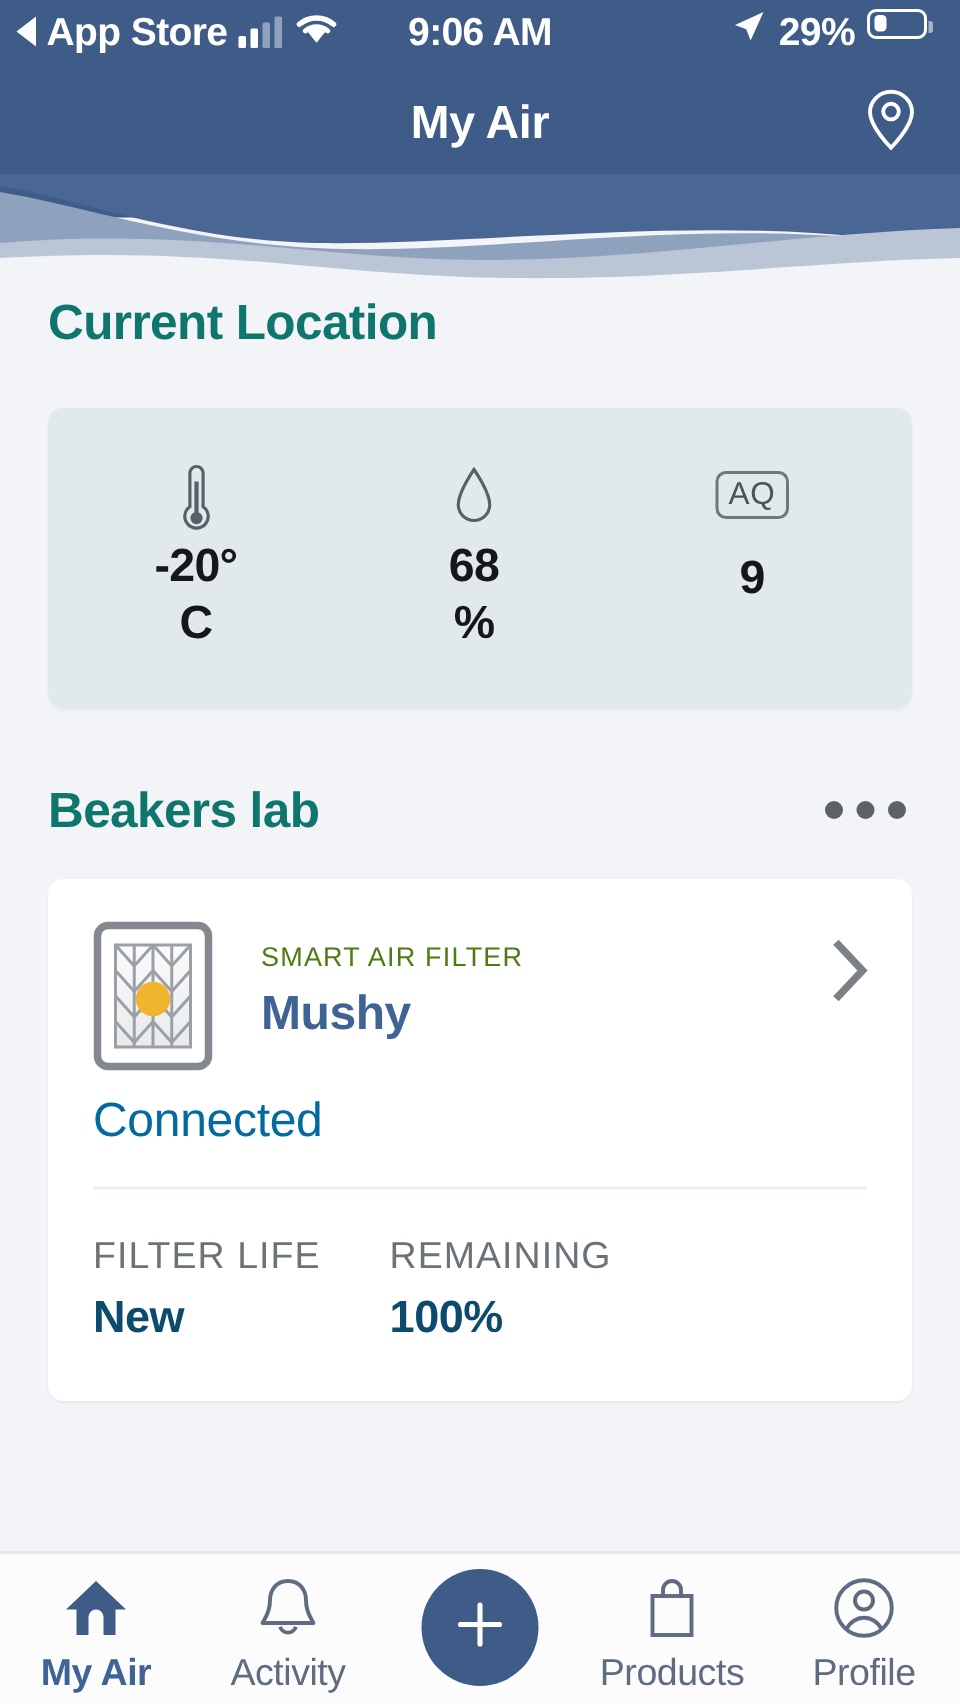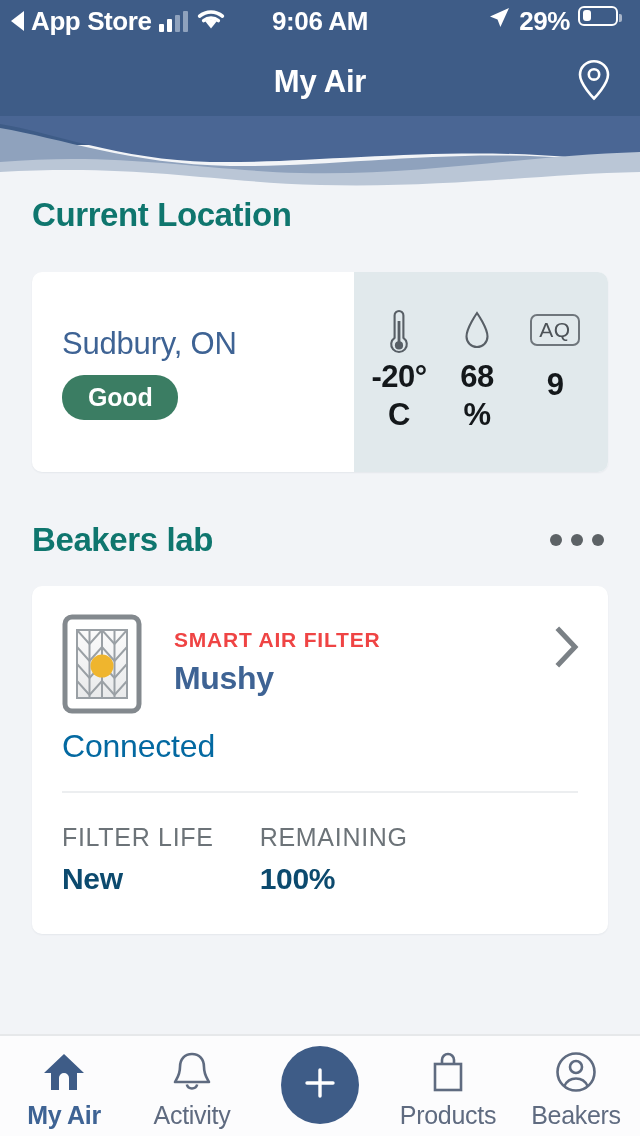--- a/index.html
+++ b/index.html
@@ -91,21 +91,21 @@
   
   .group-head { margin-top:48px; }
   .dev-card {
     margin-top:26px; background:#fff; border-radius:10px;
     box-shadow:0 1px 2px rgba(25,40,60,.06);
   }
   .dev-top { display:flex; align-items:flex-start; padding:28px 24px 0 30px; position:relative; }
   .filter-ic { width:80px; height:100px; flex:none; }
   .dev-meta { margin-left:32px; padding-top:14px; }
   .dev-type {
-    font-size:21px; color:#ef4444; letter-spacing:.8px; font-weight:700;
+    font-size:18px; color:#4d7c0f; letter-spacing:.8px; font-weight:400;
   }
   .dev-name {
     font-size:32px; color:#3e6394; font-weight:bold; margin-top:8px; letter-spacing:-0.3px;
   }
   .chev { position:absolute; right:28px; top:40px; }
   .dev-status {
     font-size:32px; color:#0369a1; padding:14px 0 26px 30px; letter-spacing:-0.2px;
   }
   .dev-divider { height:2px; background:#eceef0; margin:0 30px; }
   .dev-bottom { display:flex; padding:30px 0 38px 30px; }
@@ -184,24 +184,20 @@
     <path d="M0,46 C120,36 200,54 300,57 C420,60 520,40 640,36 L640,80 L0,80 Z" fill="#bac6d6"></path>
     <path d="M0,56 C140,48 210,66 320,69 C450,72 540,58 640,56 L640,80 L0,80 Z" fill="#f2f4f7"></path>
   </svg>
 </div>
 
 <div class="content">
 
   <h2 class="section-title">Current Location</h2>
 
   <div class="loc-card">
-    <div class="loc-left">
-      <div class="loc-city">Sudbury, ON</div>
-      <div class="badge-good">Good</div>
-    </div>
     <div class="loc-right">
 
       <div class="metric">
         <div class="ic">
           <svg width="26" height="50" viewBox="0 0 26 50">
             <path d="M13 4 a4.4 4.4 0 0 0-4.4 4.4 v22.4 a7.8 7.8 0 1 0 8.8 0 V8.4 A4.4 4.4 0 0 0 13 4 Z" fill="none" stroke="#585f66" stroke-width="2.1"></path>
             <circle cx="13" cy="38.4" r="4.1" fill="#585f66"></circle>
             <rect x="11.6" y="14" width="2.8" height="22" fill="#585f66"></rect>
           </svg>
         </div>
@@ -335,15 +331,15 @@
   </div>
 
   <div class="tab">
     <span class="ic">
       <svg width="44" height="44" viewBox="0 0 44 44">
         <circle cx="22" cy="22" r="18.5" fill="none" stroke="#5f6b80" stroke-width="2.6"></circle>
         <circle cx="22" cy="17" r="6" fill="none" stroke="#5f6b80" stroke-width="2.6"></circle>
         <path d="M10.5 36 a12.6 12.6 0 0 1 23 0" fill="none" stroke="#5f6b80" stroke-width="2.6"></path>
       </svg>
     </span>
-    <span class="lbl">Beakers</span>
+    <span class="lbl">Profile</span>
   </div>
 </div>
 
 </body></html>

